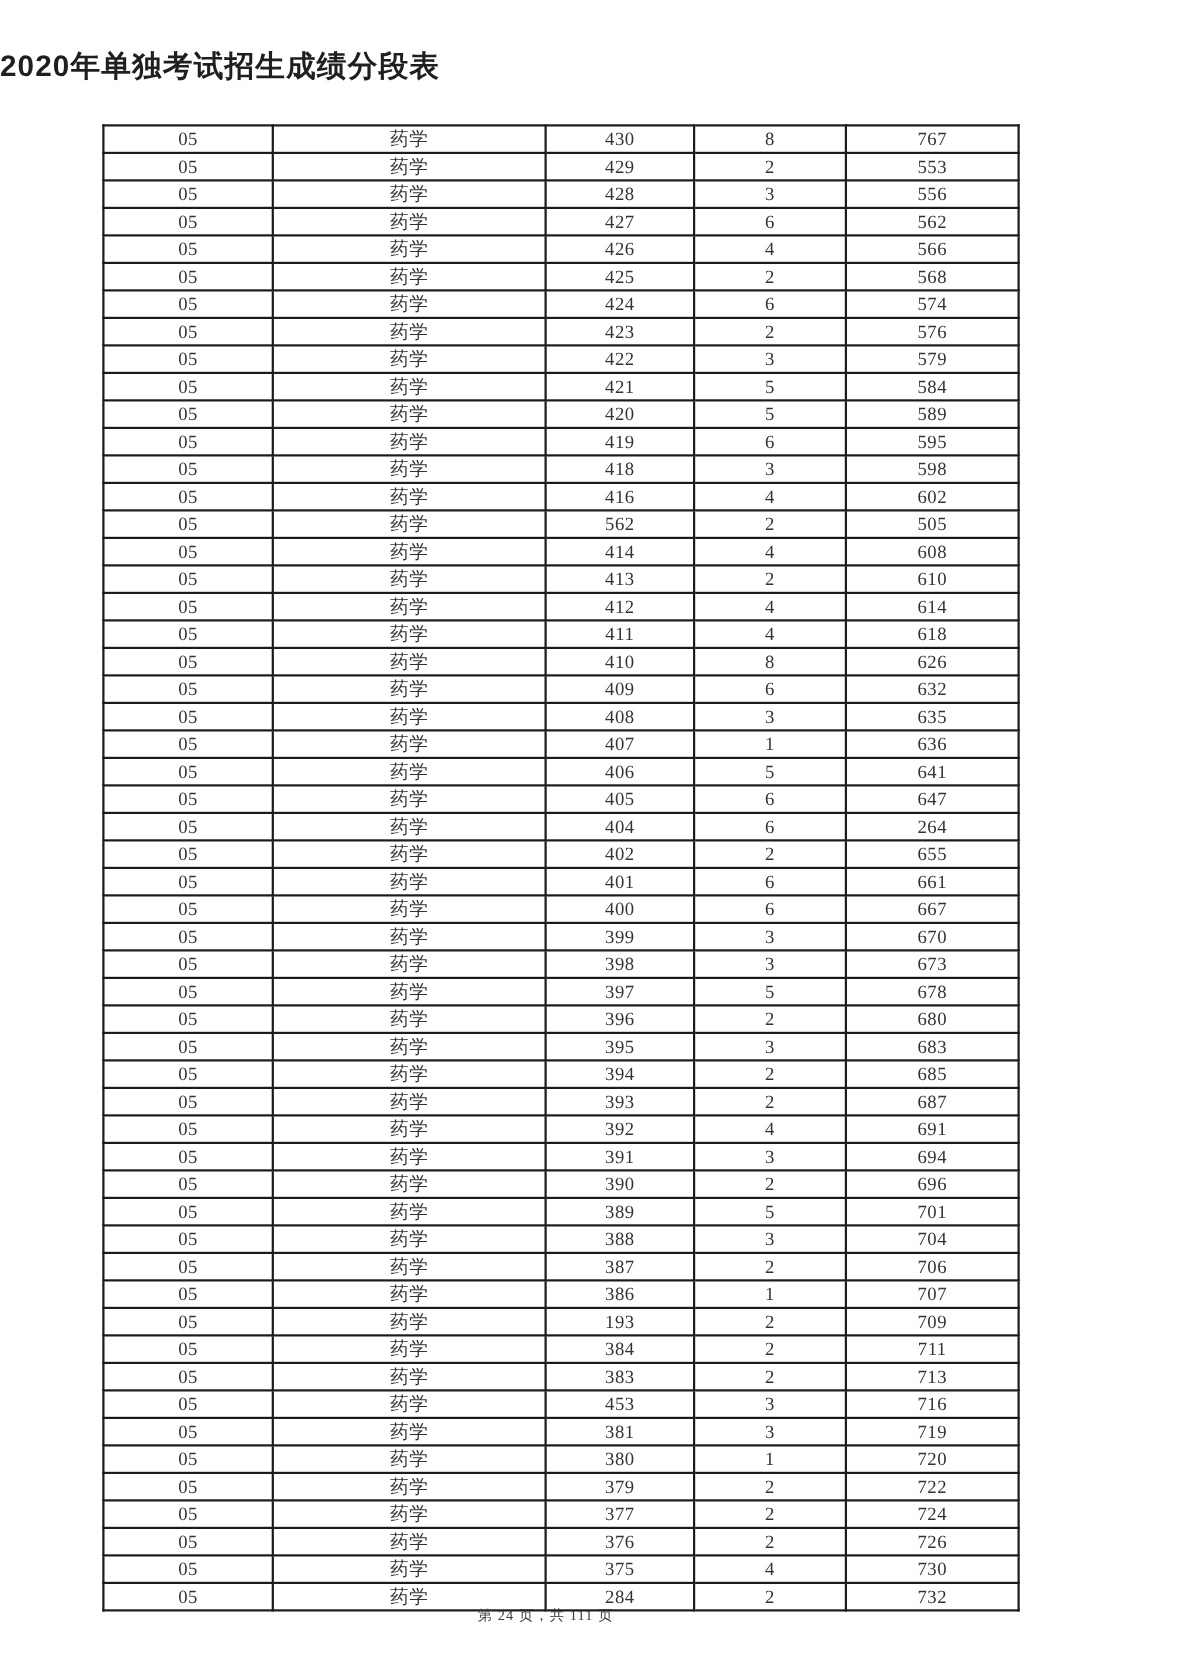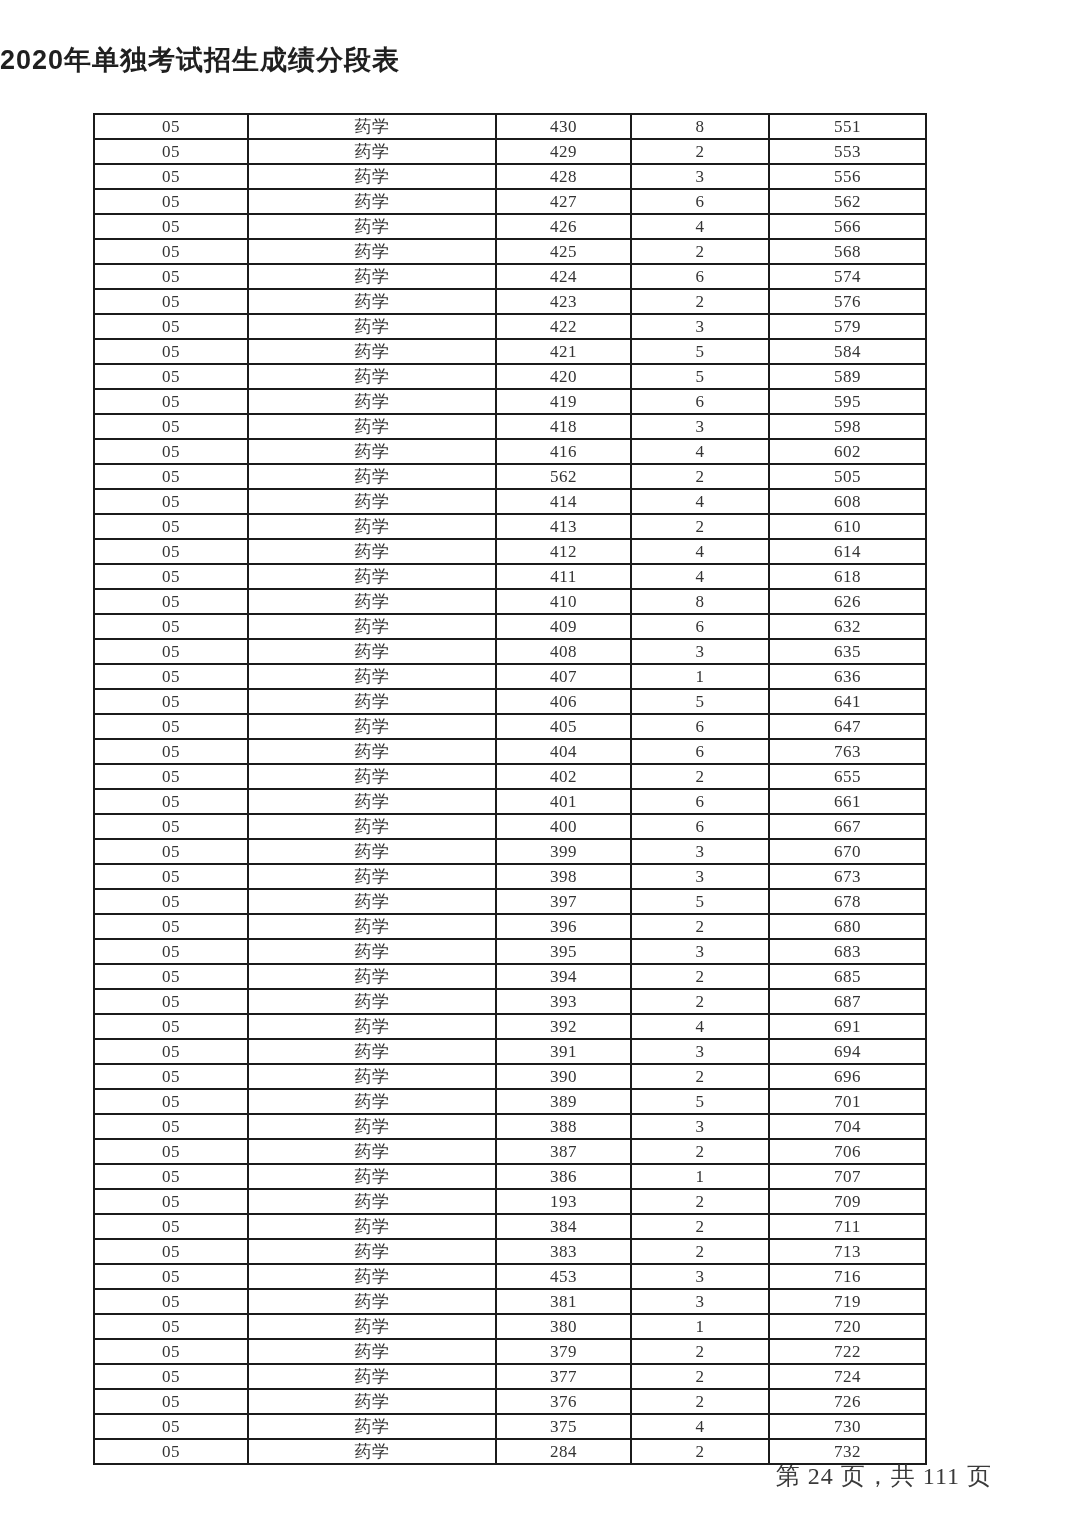--- a/index.html
+++ b/index.html
@@ -47,22 +47,22 @@
     color: #333333;
     letter-spacing: 0.5px;
     overflow: hidden;
     white-space: nowrap;
   }
   .page-footer {
     position: absolute;
     top: 1460px;
     left: 0;
     width: 992px;
-    text-align: right;
-    font-size: 24px;
+    text-align: center;
+    font-size: 13px;
     color: #3a3a3a;
     letter-spacing: 1px;
   }
 </style>
 </head>
 <body>
 
 <div class="page">
   <h1 class="doc-title">2020年单独考试招生成绩分段表</h1>
 
@@ -73,21 +73,21 @@
       <col style="width:135px">
       <col style="width:138px">
       <col style="width:157px">
     </colgroup>
     <tbody id="score-table-body">
         <tr>
           <td>05</td>
           <td>药学</td>
           <td>430</td>
           <td>8</td>
-          <td>551</td>
+          <td>767</td>
         </tr>
         <tr>
           <td>05</td>
           <td>药学</td>
           <td>429</td>
           <td>2</td>
           <td>553</td>
         </tr>
         <tr>
           <td>05</td>
@@ -248,21 +248,21 @@
           <td>药学</td>
           <td>405</td>
           <td>6</td>
           <td>647</td>
         </tr>
         <tr>
           <td>05</td>
           <td>药学</td>
           <td>404</td>
           <td>6</td>
-          <td>763</td>
+          <td>264</td>
         </tr>
         <tr>
           <td>05</td>
           <td>药学</td>
           <td>402</td>
           <td>2</td>
           <td>655</td>
         </tr>
         <tr>
           <td>05</td>

